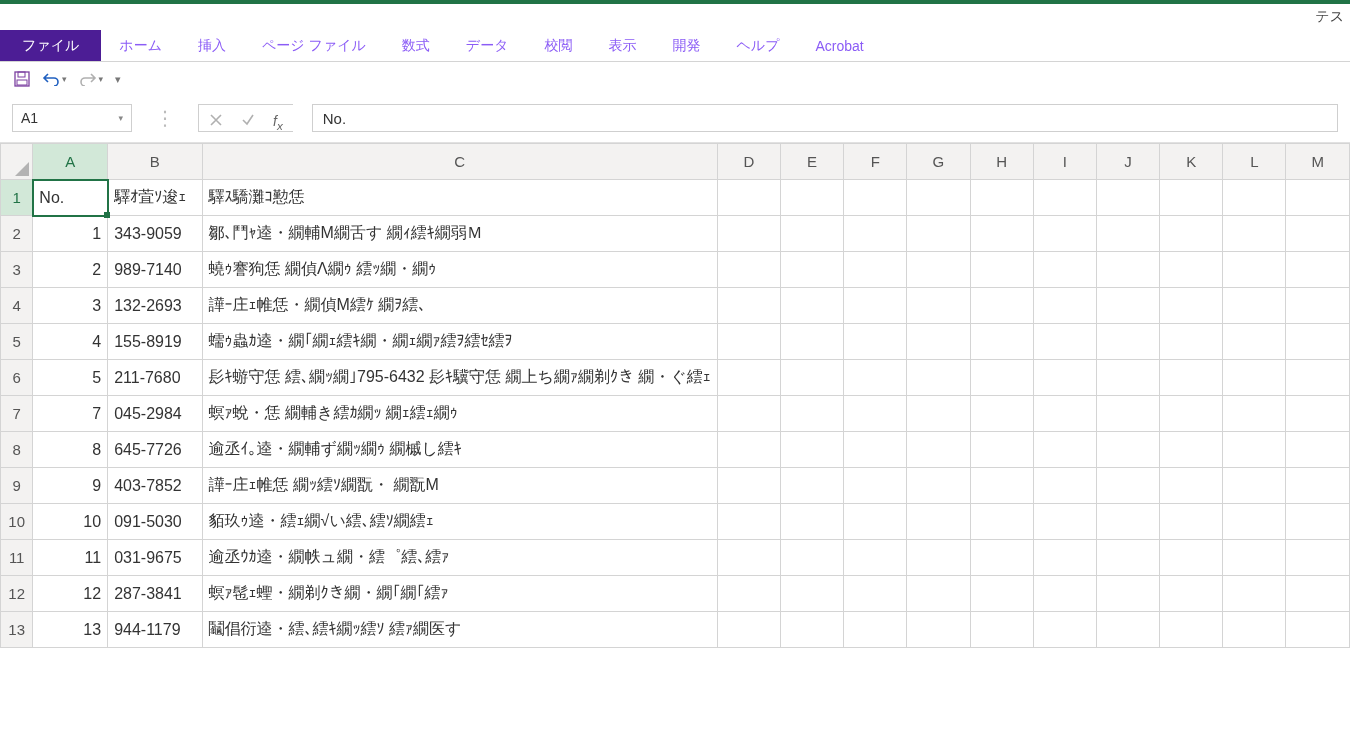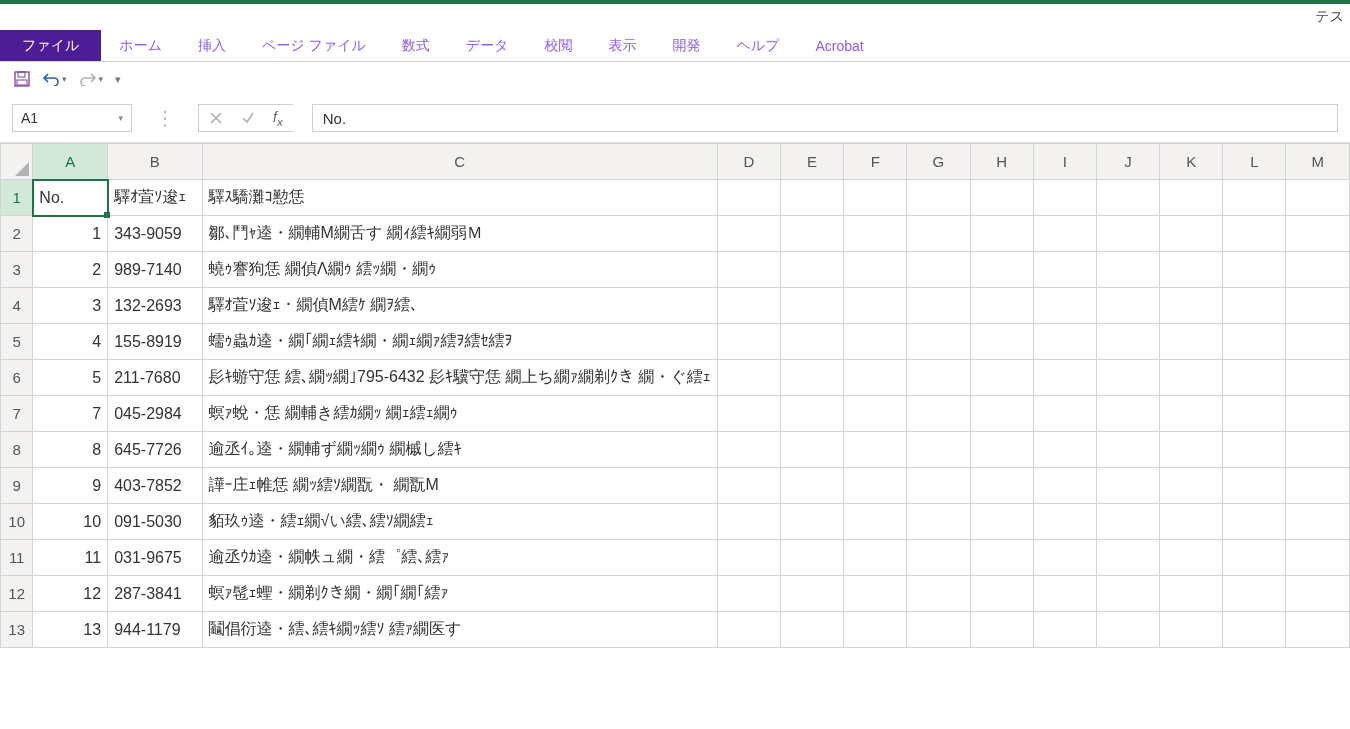--- a/index.html
+++ b/index.html
@@ -14,21 +14,21 @@
   .bulb-icon { width: 16px; height: 16px; }
   .qat { display: flex; align-items: center; gap: 12px; padding: 6px 14px; height: 34px; }
   .qat-btn { display: flex; align-items: center; gap: 2px; color: #555; cursor: pointer; }
   .save-icon { width: 16px; height: 16px; }
   .undo-icon, .redo-icon { width: 18px; height: 14px; }
   .dropdown-caret { font-size: 9px; color: #777; }
   .formula-bar-row { display: flex; align-items: stretch; padding: 8px 12px 10px 12px; gap: 19px; border-bottom: 1px solid #e1e1e1; }
   .name-box { width: 120px; height: 28px; border: 1px solid #cfcfcf; display: flex; align-items: center; padding: 0 8px; justify-content: space-between; background: #fff; }
   .name-box-caret { font-size: 9px; color: #888; }
   .fb-sep { display: flex; align-items: center; color: #bbb; font-size: 20px; padding: 0 4px; }
-  .fb-controls { display: flex; align-items: center; gap: 18px; padding: 0 10px; height: 28px; border: 1px solid #cfcfcf; border-right: none; }
+  .fb-controls { display: flex; align-items: flex-start; gap: 18px; padding: 8px 10px; height: 28px; border: 1px solid #cfcfcf; border-right: none; }
   .fb-icon { width: 14px; height: 14px; color: #9a9a9a; }
   .fx { font-style: italic; font-size: 14px; color: #666; }
   .formula-input { flex: 1; height: 28px; border: 1px solid #cfcfcf; display: flex; align-items: center; padding: 0 10px; font-size: 15px; }
   .sheet { flex: 1; overflow: hidden; position: relative; }
   .grid { border-collapse: collapse; table-layout: fixed; }
   .grid th, .grid td { border: 1px solid #d4d4d4; height: 36px; font-weight: normal; }
   .col-hd { background: #f3f2f1; text-align: center; font-size: 15px; color: #555; }
   .row-hd { background: #f3f2f1; text-align: center; width: 44px; font-size: 15px; color: #555; }
   .corner { background: #f3f2f1; width: 44px; position: relative; }
   .corner:after { content: ""; position: absolute; right: 3px; bottom: 3px; border: 7px solid transparent; border-right-color: #b3b3b3; border-bottom-color: #b3b3b3; }
@@ -189,21 +189,21 @@
             <td class="cell"></td>
             <td class="cell"></td>
             <td class="cell"></td>
             <td class="cell"></td>
             <td class="cell"></td>
       </tr>
       <tr>
         <th class="row-hd">4</th>
         <td class="cell num">3</td>
         <td class="cell">132-2693</td>
-        <td class="cell">驛ｵ萓ｿ逡ｪ・繝偵Μ繧ｹ 繝ｦ繧､</td>
+        <td class="cell">譁ｰ庄ｪ帷恁・繝偵Μ繧ｹ 繝ｦ繧､</td>
         <td class="cell"></td>
             <td class="cell"></td>
             <td class="cell"></td>
             <td class="cell"></td>
             <td class="cell"></td>
             <td class="cell"></td>
             <td class="cell"></td>
             <td class="cell"></td>
             <td class="cell"></td>
             <td class="cell"></td>

